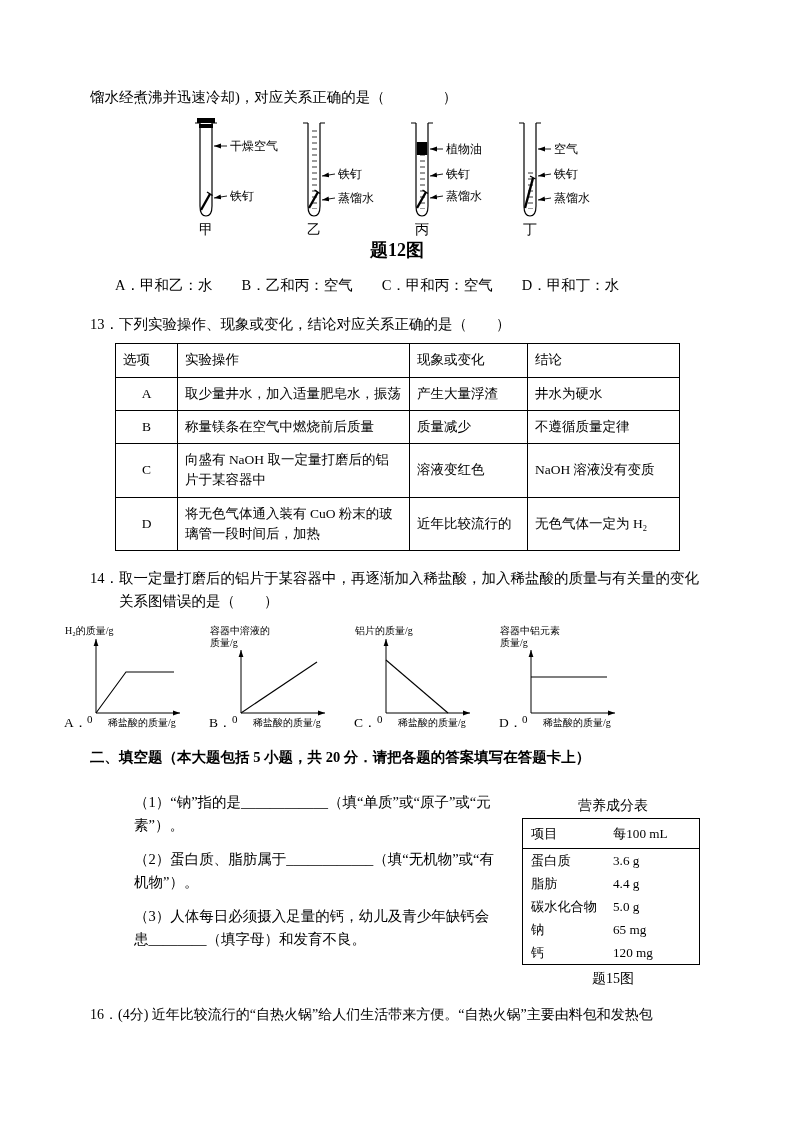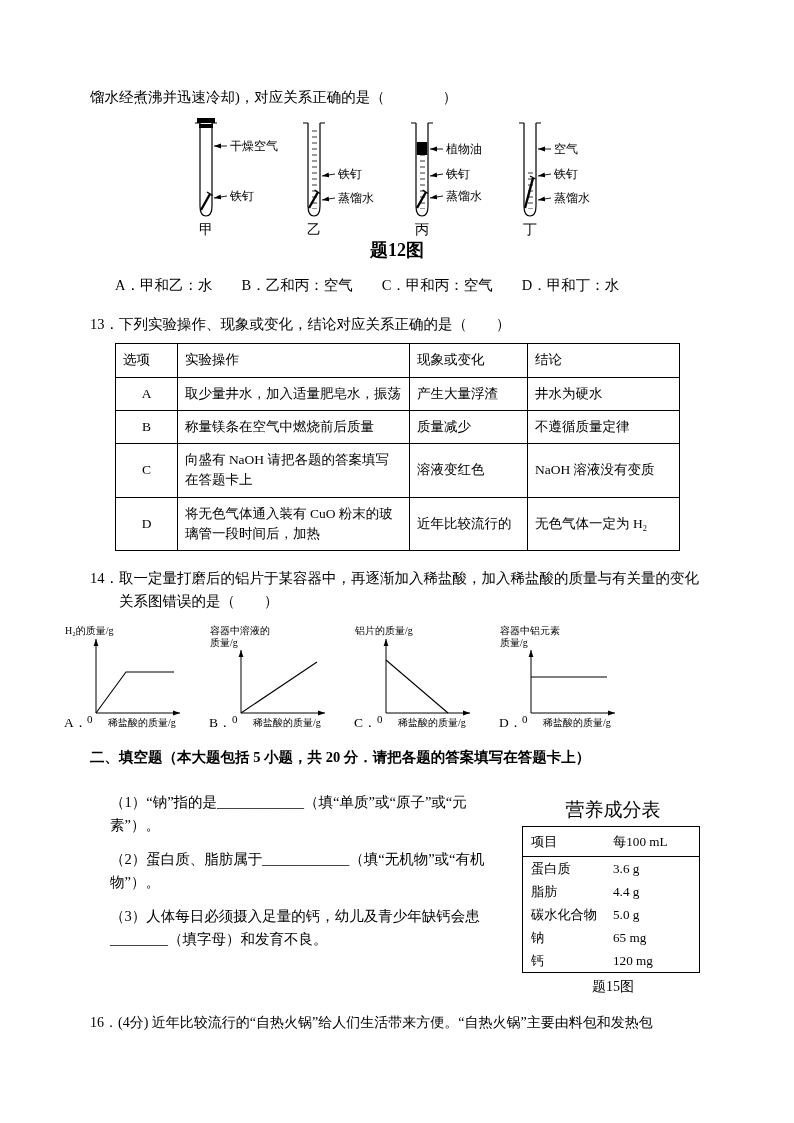--- a/index.html
+++ b/index.html
@@ -16,22 +16,22 @@
   .t13{border-collapse:collapse;margin:8px 0 16px 25px;font-size:13.5px;line-height:1.5}
   .t13 th,.t13 td{border:1px solid #000;padding:6px 7px;font-weight:normal;vertical-align:middle}
   .t13 th{text-align:left}
   .t13 td.c{text-align:center}
   .w1{width:62px}.w2{width:232px}.w3{width:118px}.w4{width:152px}
   .graphs-row{display:flex;margin:10px 0 14px -28px}
   .section-title{font-weight:bold;font-size:14.5px;line-height:1.55;margin:6px 0 12px}
   .q15-wrap{display:flex;margin-top:2px;margin-bottom:16px}
   .q15-left{width:406px}
   .q15-right{margin-left:auto;width:182px;padding-top:16px}
-  .sub{margin:10px 0 0 20px;line-height:1.62;font-size:14.5px}
-  .nutri-title{text-align:center;font-size:19px;margin-bottom:3px}
+  .sub{margin:10px 0 0 44px;line-height:1.62;font-size:14.5px}
+  .nutri-title{text-align:center;font-size:14px;margin-bottom:3px}
   .ntable{border-collapse:collapse;border:1.3px solid #000;width:178px;font-size:13.2px;line-height:1.45}
   .ntable td{padding:2px 8px}
   .ntable tr.nhead td{border-bottom:1px solid #000;padding:5px 8px}
   .ncol2{width:78px}
   .nutri-caption{text-align:center;font-size:14px;margin-top:5px}
   .q16{margin-top:14px;font-size:14px;white-space:nowrap}
   svg{display:block}
   svg text{font-family:inherit}
   .tubeline{stroke:#000;stroke-width:1.2;fill:none}
   .ptr{stroke:#000;stroke-width:0.9}
@@ -154,21 +154,21 @@
         <td>井水为硬水</td>
       </tr>
       <tr>
         <td class="c">B</td>
         <td>称量镁条在空气中燃烧前后质量</td>
         <td>质量减少</td>
         <td>不遵循质量定律</td>
       </tr>
       <tr>
         <td class="c">C</td>
-        <td>向盛有 NaOH 请把各题的答案填写在答题卡上</td>
+        <td>向盛有 NaOH 取一定量打磨后的铝片于某容器中</td>
         <td>溶液变红色</td>
         <td>NaOH 溶液没有变质</td>
       </tr>
       <tr>
         <td class="c">D</td>
         <td>将无色气体通入装有 CuO 粉末的玻璃管一段时间后，加热</td>
         <td>近年比较流行的</td>
         <td>无色气体一定为 H₂</td>
       </tr>
     </tbody>

